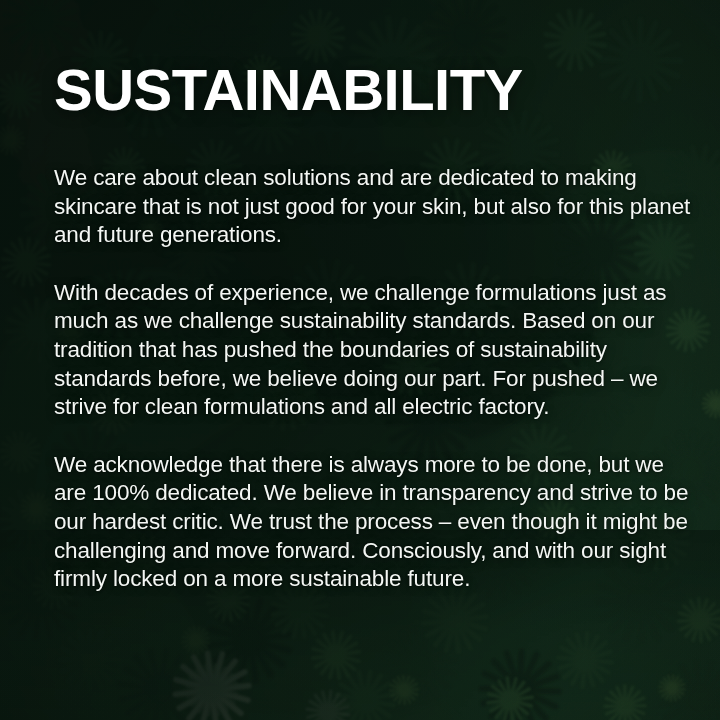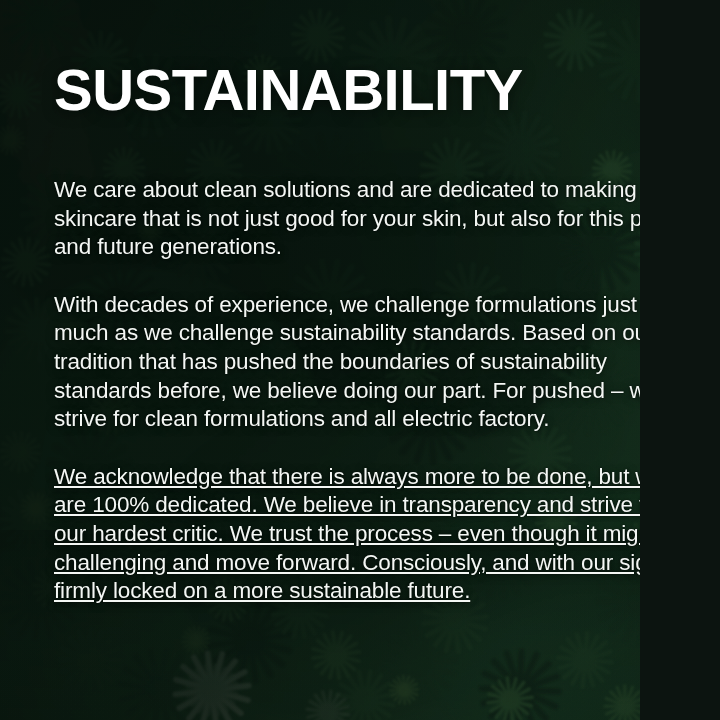--- a/index.html
+++ b/index.html
@@ -7,21 +7,21 @@
     margin: 0;
     padding: 0;
     background: #0c1410;
   }
   body {
     font-family: "Liberation Sans", sans-serif;
   }
 
   #poster {
     position: relative;
-    width: 640px;
+    width: 720px;
     height: 720px;
     overflow: hidden;
     background: #16261c;
   }
 
   
   #forest-bg {
     position: absolute;
     inset: 0;
     width: 720px;
@@ -75,34 +75,34 @@
     font-size: 58px;
     line-height: 60px;
     letter-spacing: -0.5px;
     text-shadow: 0 2px 14px rgba(0,0,0,0.55);
     white-space: nowrap;
   }
 
   #body-copy {
     position: absolute;
     left: 54px;
-    top: 176px;
+    top: 164px;
     width: 640px;
   }
 
   .para {
     margin: 0 0 29px 0;
     color: #f4f7f4;
     font-family: "Liberation Sans", sans-serif;
     font-size: 22.5px;
     line-height: 28.6px;
     letter-spacing: -0.15px;
     text-shadow: 0 1px 9px rgba(0,0,0,0.62), 0 0 2px rgba(0,0,0,0.5);
   }
-  .para:last-child { margin-bottom: 16px; text-decoration: underline; }
+  .para:last-child { margin-bottom: 16px; }
 </style>
 </head>
 <body>
 
 <div id="poster">
 
   <svg id="forest-bg" viewBox="0 0 720 720" preserveAspectRatio="xMidYMid slice" xmlns="http://www.w3.org/2000/svg">
     <defs>
 
       <linearGradient id="gGround" x1="0" y1="0" x2="0.35" y2="1">

